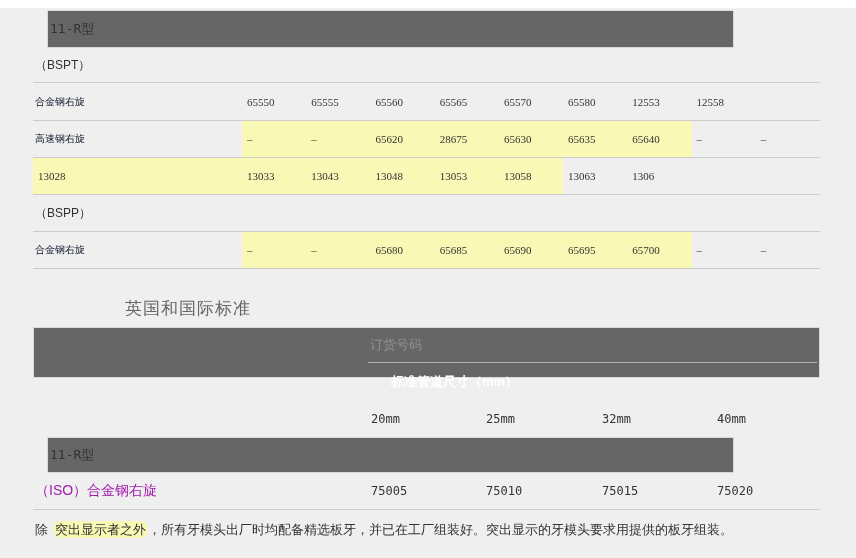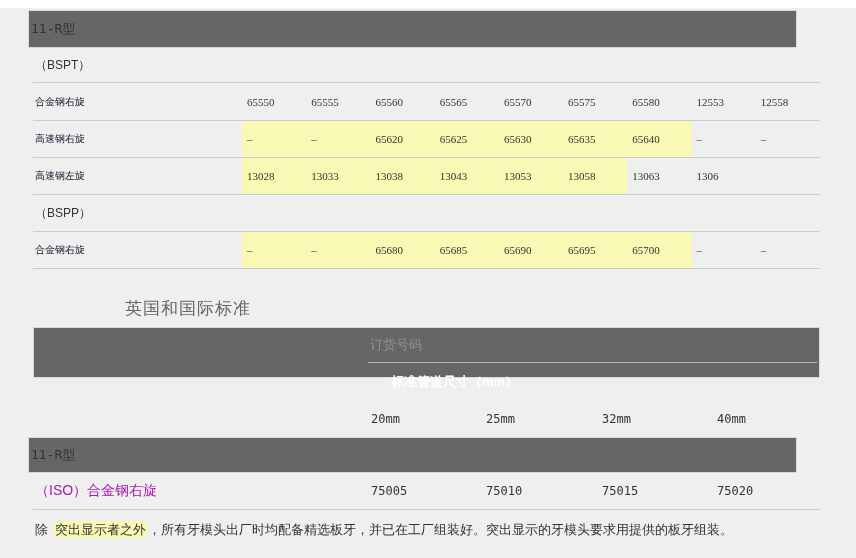--- a/index.html
+++ b/index.html
@@ -7,21 +7,21 @@
     width:856px; height:558px;
     background:#efefef;
     font-family:"Liberation Sans", sans-serif;
     position:relative; overflow:hidden;
     color:#333;
   }
   .topstrip { position:absolute; left:0; top:0; width:856px; height:8px; background:#ffffff; }
 
   
   .bar {
-    position:absolute; left:28px; width:769px;
+    position:absolute; left:47px; width:687px;
     background:#666666; color:#333333;
     font-family:"DejaVu Sans Mono", monospace;
     font-size:13px; padding-left:2px;
     box-sizing:border-box; border:1px solid #d9d9d9;
   }
   #bar1 { top:10px; height:38px; line-height:36px; }
   #bar2 { top:437px; height:36px; line-height:34px; }
 
   
   .t1 { position:absolute; left:33px; top:48px; width:787px; }
@@ -87,45 +87,43 @@
     <div class="cell section-label">（BSPT）</div>
   </div>
 
   <div class="t1row r1">
     <div class="cell label">合金钢右旋</div>
     <div class="cell num">65550</div>
     <div class="cell num">65555</div>
     <div class="cell num">65560</div>
     <div class="cell num">65565</div>
     <div class="cell num">65570</div>
-    <div class="cell num">65575</div>
     <div class="cell num">65580</div>
     <div class="cell num">12553</div>
     <div class="cell num">12558</div>
   </div>
 
   <div class="t1row">
     <div class="cell label">高速钢右旋</div>
     <div class="cell num hl">–</div>
     <div class="cell num hl">–</div>
     <div class="cell num hl">65620</div>
-    <div class="cell num hl">65625</div>
+    <div class="cell num hl">28675</div>
     <div class="cell num hl">65630</div>
     <div class="cell num hl">65635</div>
     <div class="cell num hl">65640</div>
     <div class="cell num">–</div>
     <div class="cell num">–</div>
   </div>
 
   <div class="t1row">
-    <div class="cell label">高速钢左旋</div>
     <div class="cell num hl">13028</div>
     <div class="cell num hl">13033</div>
-    <div class="cell num hl">13038</div>
     <div class="cell num hl">13043</div>
+    <div class="cell num hl">13048</div>
     <div class="cell num hl">13053</div>
     <div class="cell num hl">13058</div>
     <div class="cell num">13063</div>
     <div class="cell num">1306</div>
   </div>
 
   <div class="t1row">
     <div class="cell section-label">（BSPP）</div>
   </div>
 

